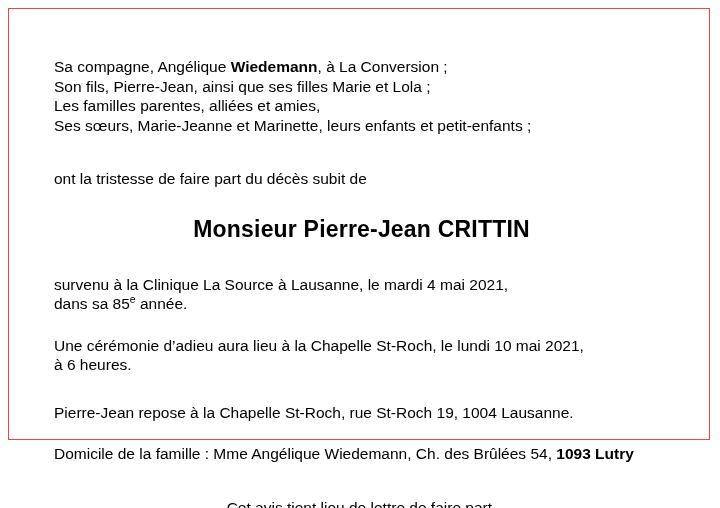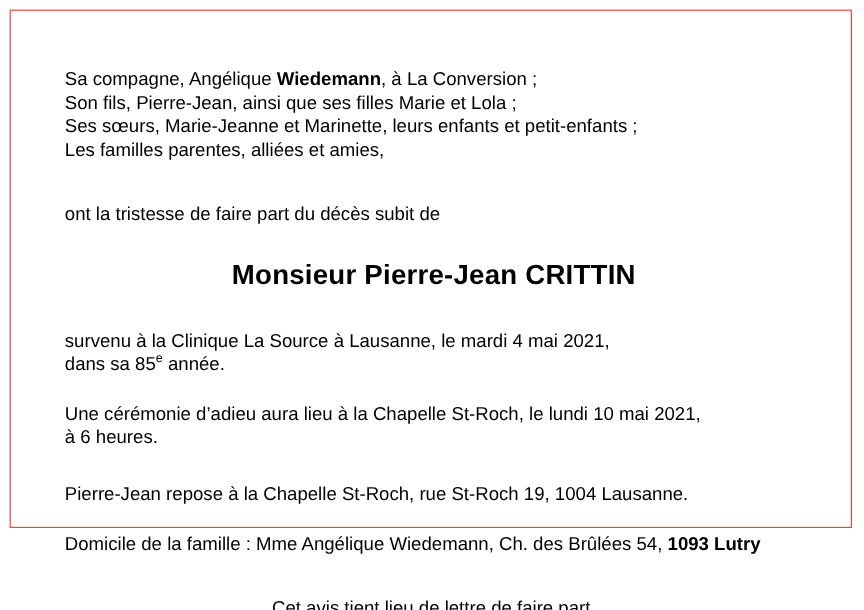--- a/index.html
+++ b/index.html
@@ -70,22 +70,22 @@
 </style>
 </head>
 <body>
 
 <div id="notice-card">
   <div id="notice-body">
 
     <div class="block">
       <div class="line"><span>Sa compagne, Angélique </span><b>Wiedemann</b><span>, à La Conversion ;</span></div>
       <div class="line">Son fils, Pierre-Jean, ainsi que ses filles Marie et Lola ;</div>
+      <div class="line">Les familles parentes, alliées et amies,</div>
       <div class="line">Ses sœurs, Marie-Jeanne et Marinette, leurs enfants et petit-enfants ;</div>
-      <div class="line">Les familles parentes, alliées et amies,</div>
     </div>
 
     <div class="line gap-1">ont la tristesse de faire part du décès subit de</div>
 
     <div id="deceased-name">Monsieur Pierre-Jean CRITTIN</div>
 
     <div class="block">
       <div class="line">survenu à la Clinique La Source à Lausanne, le mardi 4 mai 2021,</div>
       <div class="line"><span>dans sa 85</span><sup>e</sup><span> année.</span></div>
     </div>

